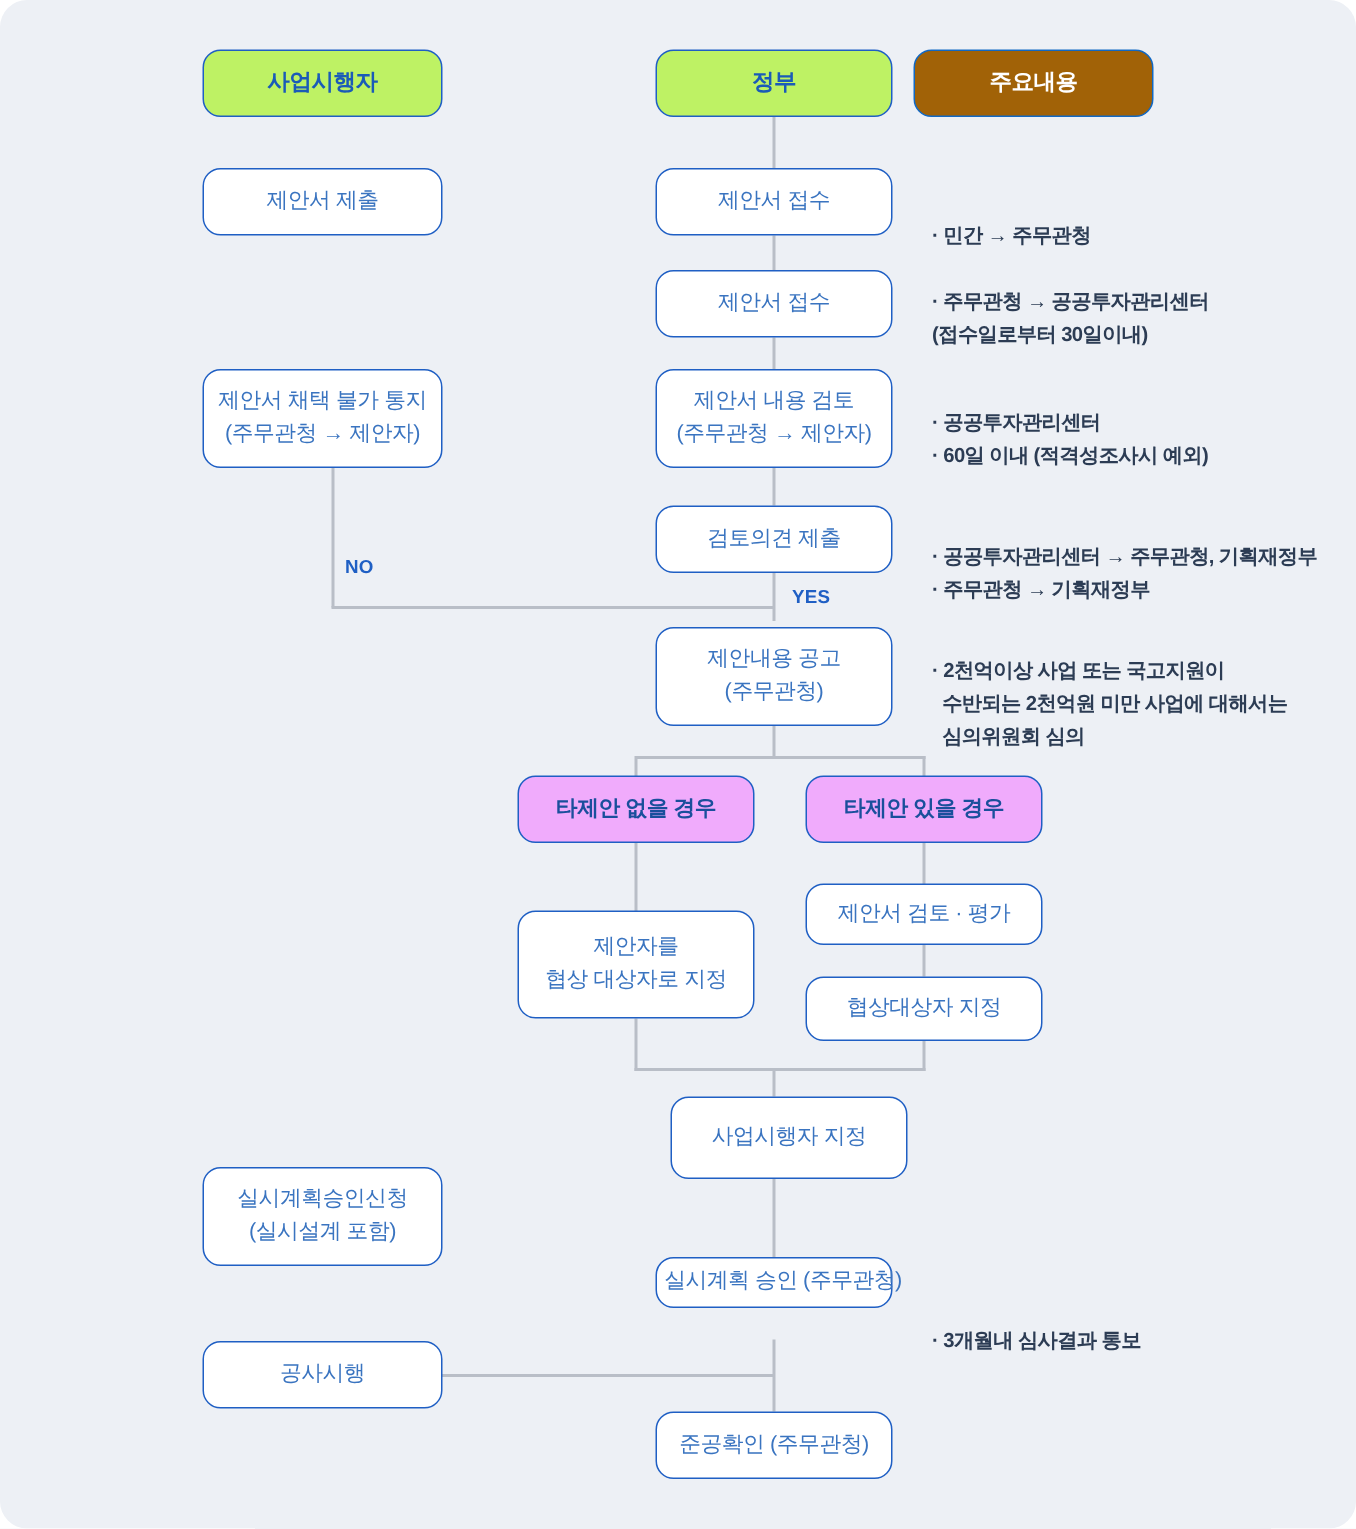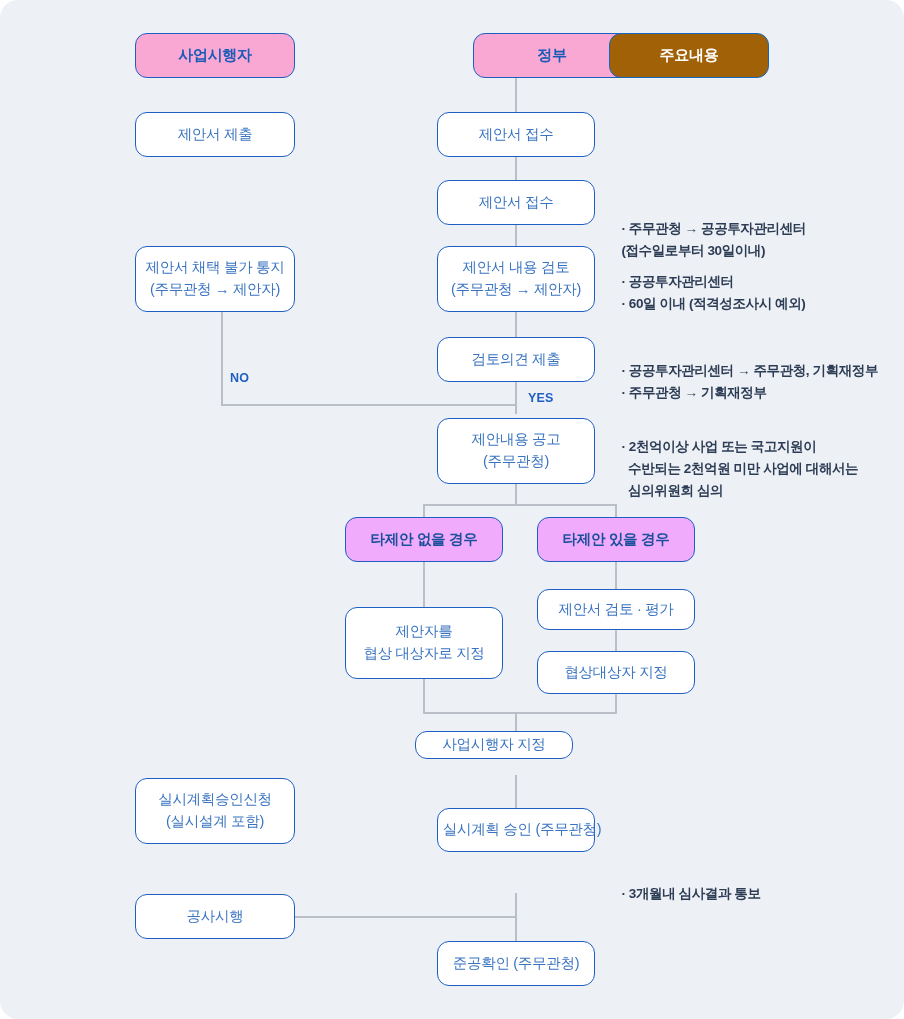--- a/index.html
+++ b/index.html
@@ -45,21 +45,21 @@
     color: #3a74c0;
     font-size: 14.5px;
     line-height: 1.5;
     letter-spacing: -0.3px;
     z-index: 2;
   }
   .node .ln { display: block; white-space: nowrap; }
 
   
   .node.header-light {
-    background: #f9a8d4;
+    background: #bef264;
     border-color: #1f5fc4;
     color: #1a5bb8;
     font-weight: bold;
     font-size: 15px;
   }
   .node.header-accent {
     background: #a16207;
     border-color: #1168c4;
     color: #ffffff;
     font-weight: bold;
@@ -126,42 +126,45 @@
 
   <div class="line vline" style="left:515px; top:775px; height:75px;"></div>
   <div class="line vline" style="left:515px; top:893px; height:48px;"></div>
 
   <div class="line hline" style="left:294px; top:916px; width:222px;"></div>
 
   <div class="node header-light" style="left:135px; top:33px; width:160px; height:45px;">
     <span class="ln">사업시행자</span>
   </div>
 
-  <div class="node header-light" style="left:437px; top:33px; width:158px; height:45px;margin-left:36px;">
+  <div class="node header-light" style="left:437px; top:33px; width:158px; height:45px;">
     <span class="ln">정부</span>
   </div>
 
   <div class="node header-accent" style="left:609px; top:33px; width:160px; height:45px;">
     <span class="ln">주요내용</span>
   </div>
 
   <div class="node" style="left:135px; top:112px; width:160px; height:45px;">
     <span class="ln">제안서 제출</span>
   </div>
 
   <div class="node" style="left:437px; top:112px; width:158px; height:45px;">
     <span class="ln">제안서 접수</span>
   </div>
 
+  <div class="anno" style="left:608px; top:124px;">
+    <span class="ln">· 민간 → 주무관청</span>
+  </div>
 
   <div class="node" style="left:437px; top:180px; width:158px; height:45px;">
     <span class="ln">제안서 접수</span>
   </div>
 
-  <div class="anno" style="left:608px; top:196px;">
+  <div class="anno" style="left:608px; top:168px;">
     <span class="ln">· 주무관청 → 공공투자관리센터</span>
     <span class="ln">(접수일로부터 30일이내)</span>
   </div>
 
   <div class="node" style="left:135px; top:246px; width:160px; height:66px;">
     <span class="ln">제안서 채택 불가 통지</span>
     <span class="ln">(주무관청 → 제안자)</span>
   </div>
 
   <div class="node" style="left:437px; top:246px; width:158px; height:66px;">
@@ -215,30 +218,30 @@
   </div>
 
   <div class="node" style="left:537px; top:589px; width:158px; height:41px;">
     <span class="ln">제안서 검토 · 평가</span>
   </div>
 
   <div class="node" style="left:537px; top:651px; width:158px; height:43px;">
     <span class="ln">협상대상자 지정</span>
   </div>
 
-  <div class="node" style="left:415px; top:731px; width:158px; height:28px;text-align:right;">
+  <div class="node" style="left:447px; top:731px; width:158px; height:55px;text-align:right;">
     <span class="ln">사업시행자 지정</span>
   </div>
 
   <div class="node" style="left:135px; top:778px; width:160px; height:66px;">
     <span class="ln">실시계획승인신청</span>
     <span class="ln">(실시설계 포함)</span>
   </div>
 
-  <div class="node" style="left:437px; top:808px; width:158px; height:44px;padding-left:12px;">
+  <div class="node" style="left:437px; top:838px; width:158px; height:34px;padding-left:12px;">
     <span class="ln">실시계획 승인 (주무관청)</span>
   </div>
 
   <div class="anno" style="left:608px; top:861px;">
     <span class="ln">· 3개월내 심사결과 통보</span>
   </div>
 
   <div class="node" style="left:437px; top:941px; width:158px; height:45px;">
     <span class="ln">준공확인 (주무관청)</span>
   </div>

